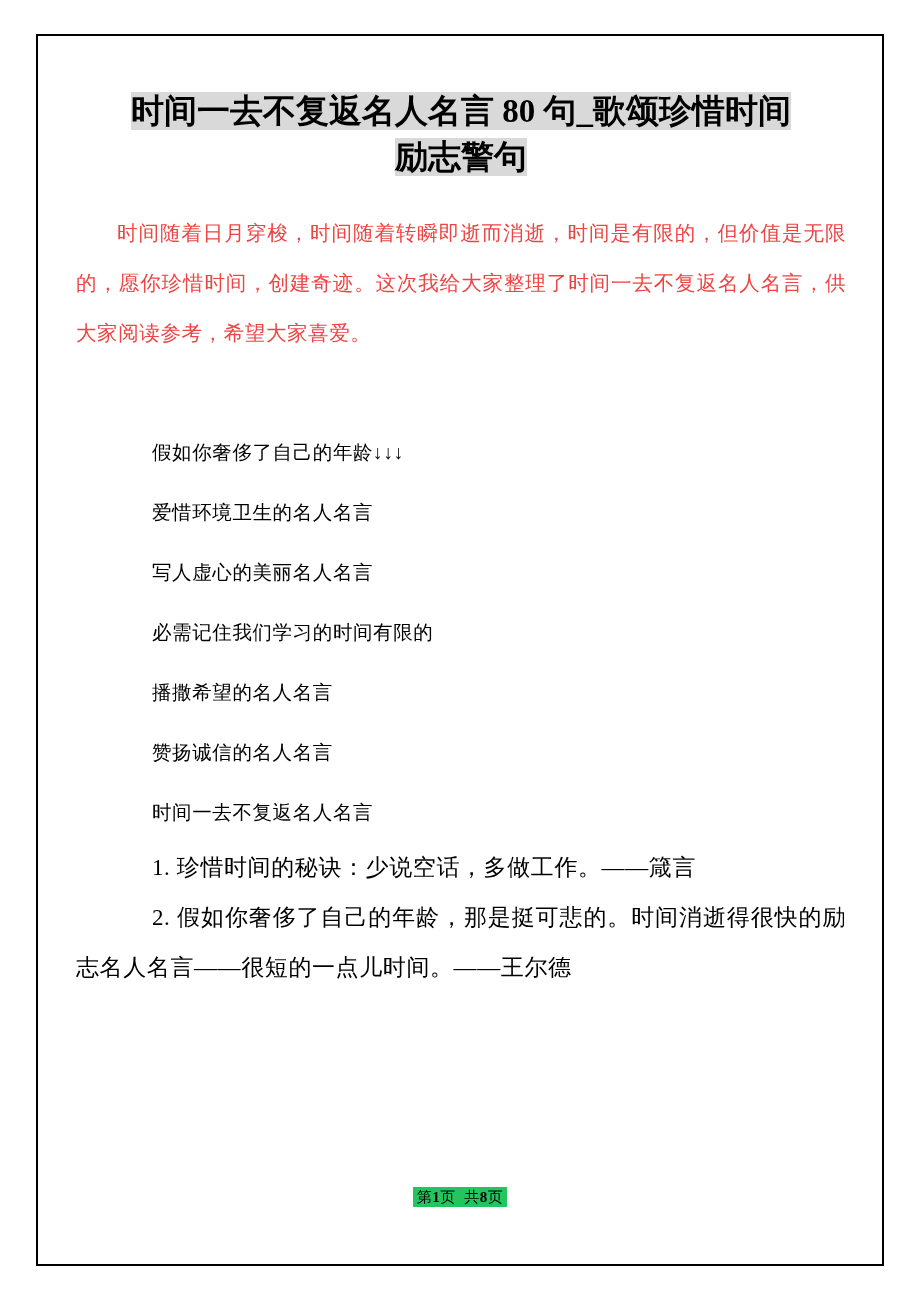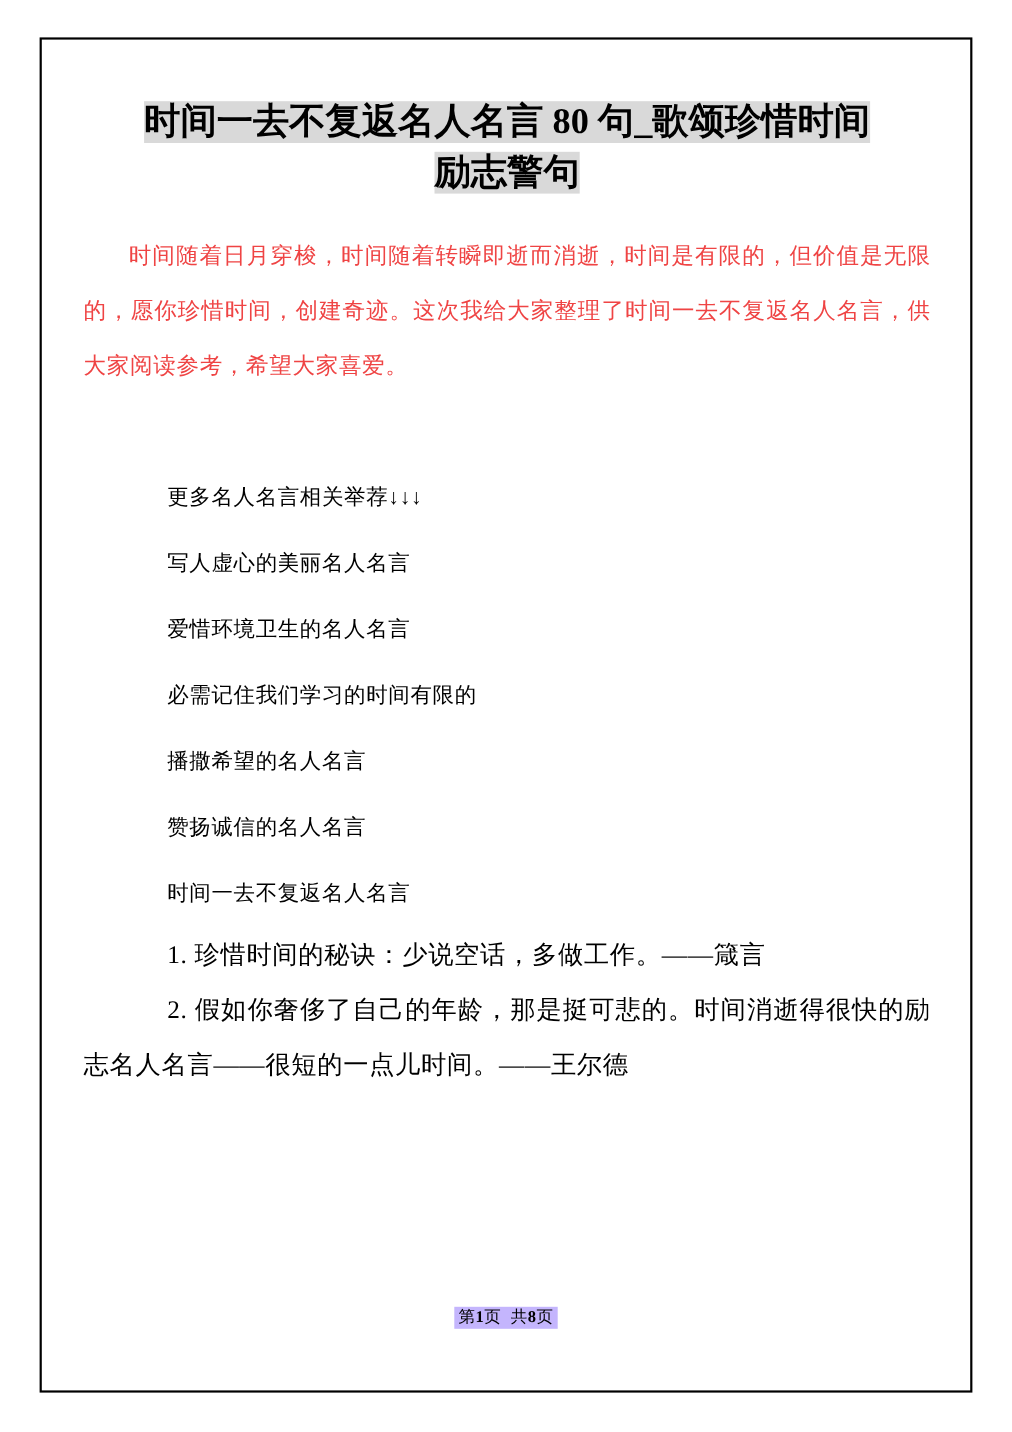--- a/index.html
+++ b/index.html
@@ -93,21 +93,21 @@
     position: absolute;
     left: 0;
     top: 1188px;
     width: 920px;
     text-align: center;
     font-size: 15px;
     color: #000000;
     letter-spacing: 0.5px;
   }
   .footer .fmark {
-    background: #c4b5fd;
+    background: #22c55e;
     padding: 2px 4px;
   }
   .footer b {
     font-weight: bold;
   }
 </style>
 </head>
 <body>
 
 <div class="page">
@@ -117,23 +117,23 @@
 
     <div class="doc-title">
       <span class="hl">时间一去不复返名人名言 80 句_歌颂珍惜时间</span><br>
       <span class="hl">励志警句</span>
     </div>
 
     <p class="intro">时间随着日月穿梭，时间随着转瞬即逝而消逝，时间是有限的，但价值是无限的，愿你珍惜时间，创建奇迹。这次我给大家整理了时间一去不复返名人名言，供大家阅读参考，希望大家喜爱。</p>
 
     <div class="spacer"></div>
 
-    <div class="list-line">更多名人名言相关举荐↓↓↓</div>
+    <div class="list-line">假如你奢侈了自己的年龄↓↓↓</div>
+    <div class="list-line">爱惜环境卫生的名人名言</div>
     <div class="list-line">写人虚心的美丽名人名言</div>
-    <div class="list-line">爱惜环境卫生的名人名言</div>
     <div class="list-line">必需记住我们学习的时间有限的</div>
     <div class="list-line">播撒希望的名人名言</div>
     <div class="list-line">赞扬诚信的名人名言</div>
     <div class="list-line">时间一去不复返名人名言</div>
 
     <div class="num-item indent">
       <span class="num">1.</span>
       <span>珍惜时间的秘诀：少说空话，多做工作。——箴言</span>
     </div>
 

